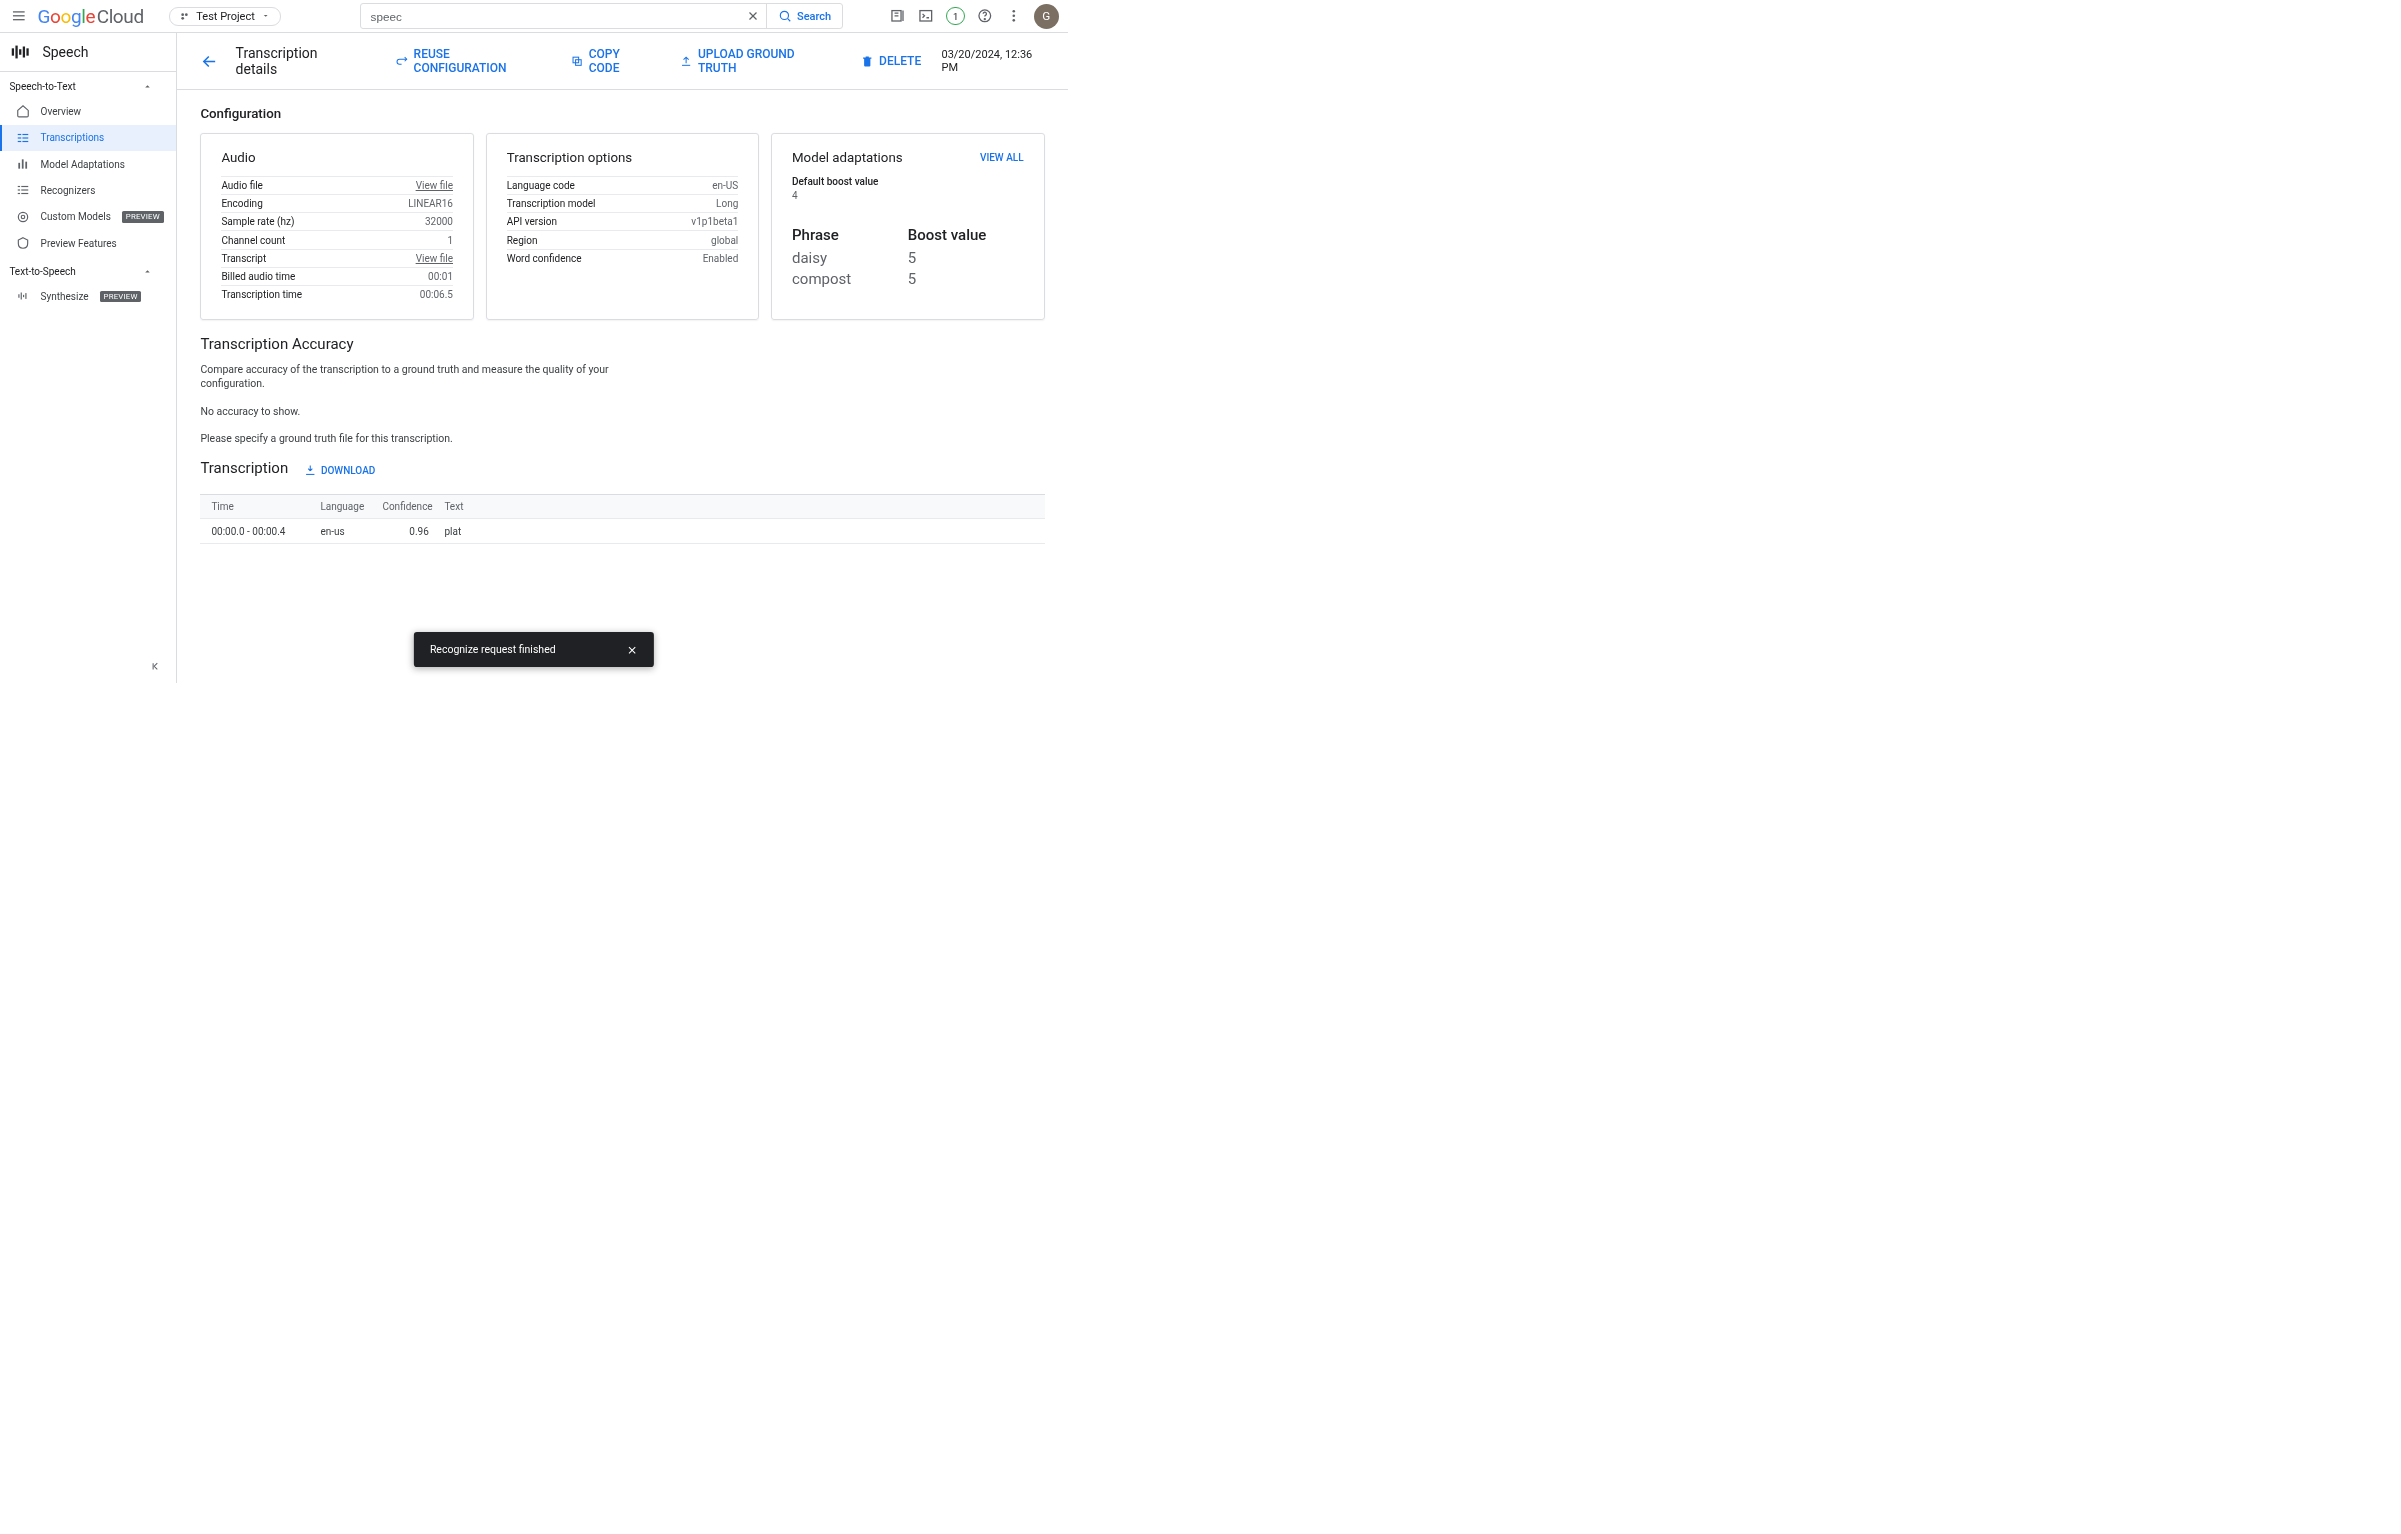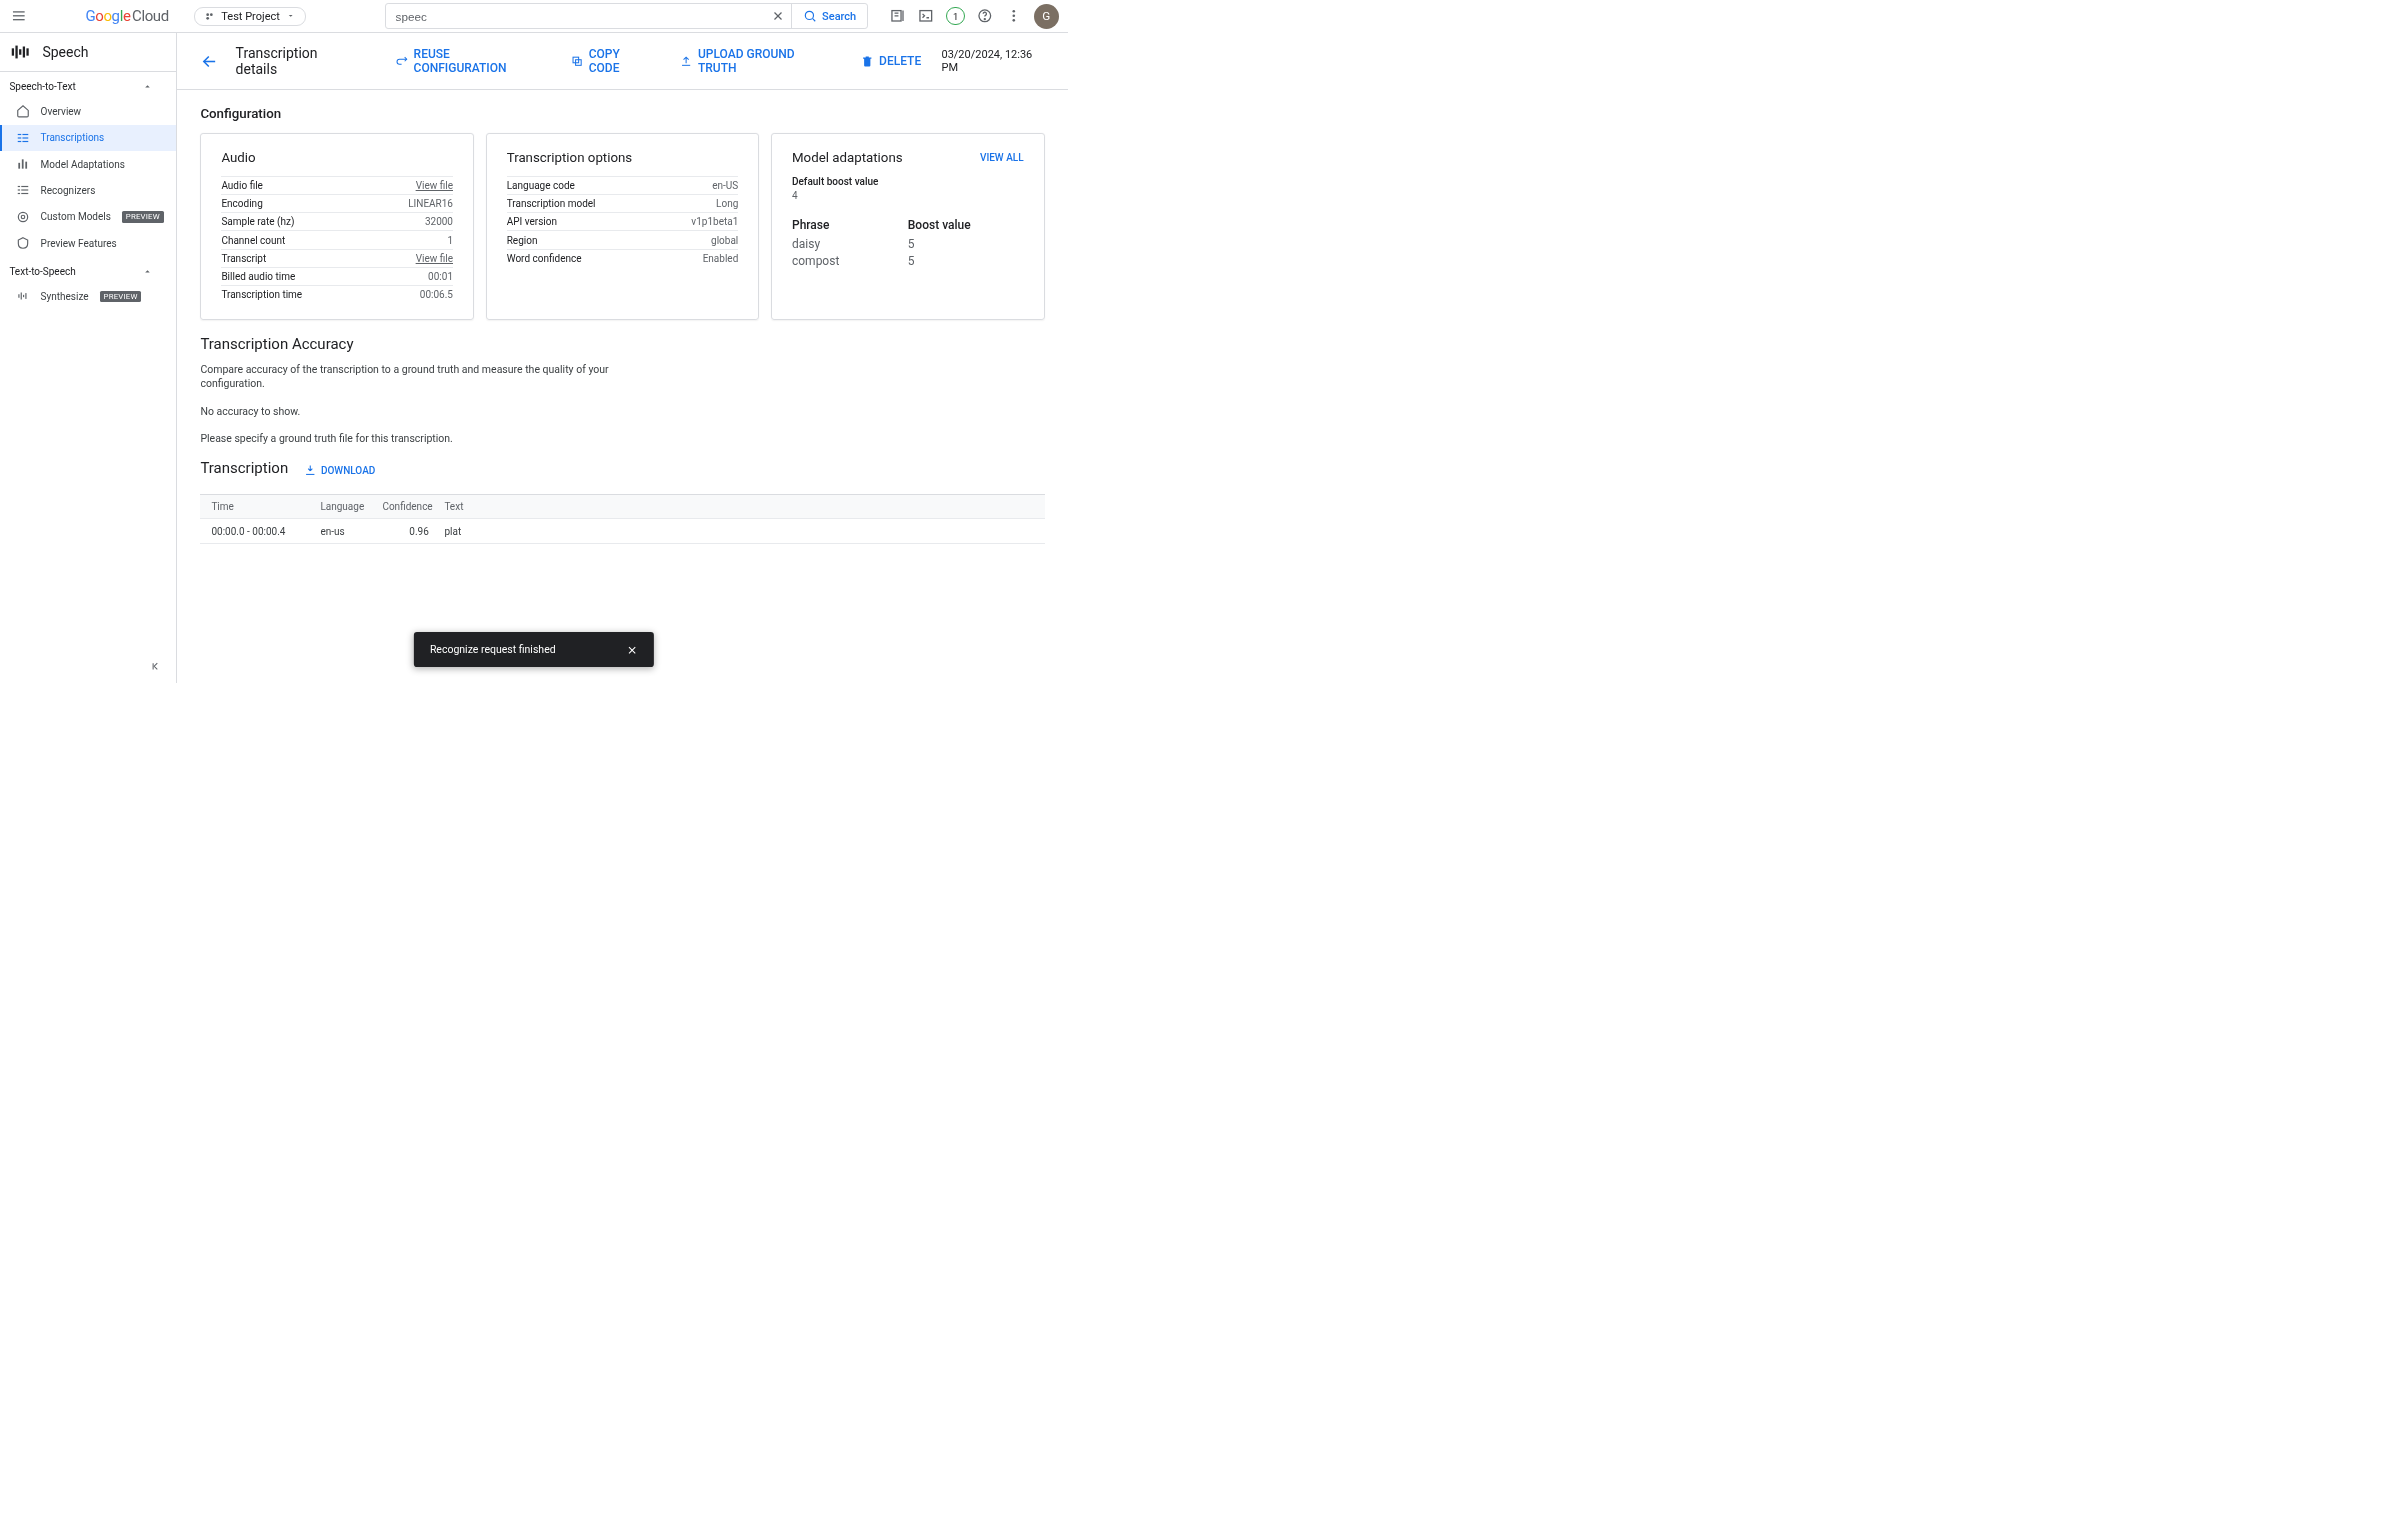--- a/index.html
+++ b/index.html
@@ -26,21 +26,21 @@
     display: flex; align-items: center; justify-content: center;
     cursor: pointer;
     color: #5f6368;
   }
   .logo {
     display: flex;
     align-items: center;
     gap: 3.1px;
     cursor: pointer;
   }
-  .logo-text { font-size: 15px; font-weight: 400; letter-spacing: -0.4px; margin-left: 48px; }
+  .logo-text { font-size: 19px; font-weight: 400; letter-spacing: -0.4px; }
   .logo-text .g1 { color: #4285F4; }
   .logo-text .g2 { color: #EA4335; }
   .logo-text .g3 { color: #FBBC05; }
   .logo-text .g4 { color: #4285F4; }
   .logo-text .g5 { color: #34A853; }
   .logo-text .g6 { color: #EA4335; }
   .logo-text .c7 { color: #5f6368; margin-left: 1.6px;}
   .project-picker {
     margin-left: 15.6px;
     border: 0.8px solid #dadce0;
@@ -248,22 +248,22 @@
   .kv-row .v { color: #5f6368; }
   .link { color: #1a73e8; text-decoration: underline; cursor: pointer; }
   .card .card-top {
     display:flex; justify-content:space-between; align-items:center; margin-bottom:11px;
   }
   .view-all { color: #1a73e8; font-size: 10px; font-weight: 500; cursor: pointer; }
   .bold { font-weight: 500; }
   .boost-table {
     display: grid;
     grid-template-columns: 1fr 1fr;
-    font-size: 12px;
-    margin-top: 14px;
+    font-size: 15px;
+    margin-top: 22px;
   }
   .boost-table .hdr { font-weight: 500; color: #202124; padding: 3.1px 0; }
   .boost-table .cell { color: #5f6368; padding: 1.6px 0; }
 
   .player {
     border: 0.8px solid #dadce0;
     border-radius: 3.1px;
     box-shadow: 0 0.8px 1.6px rgba(0,0,0,0.05);
     padding: 23.4px 23.4px 20px;
     margin-bottom: 22px;

